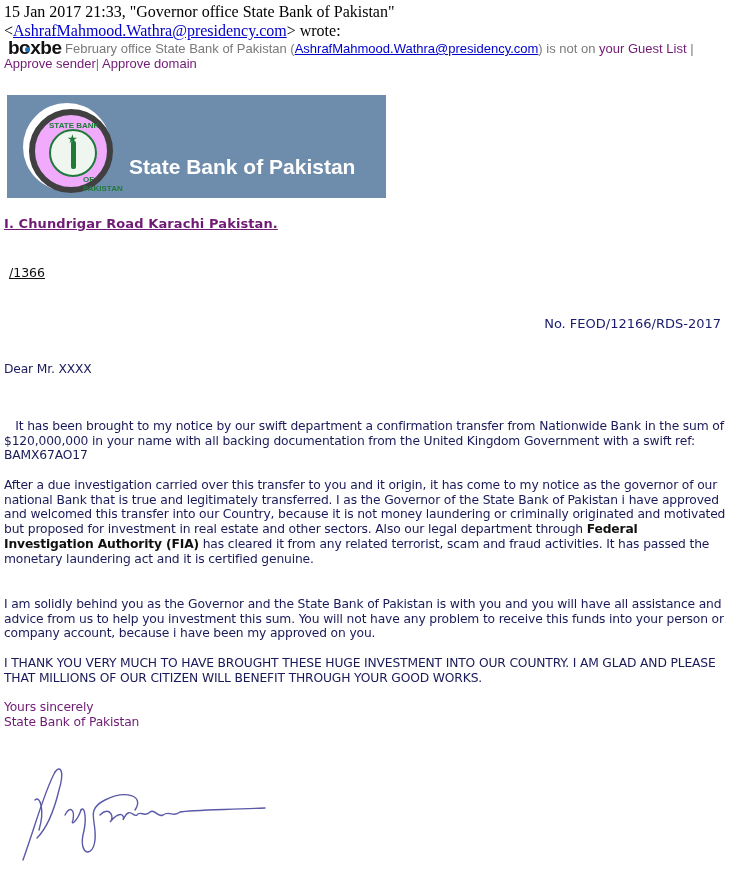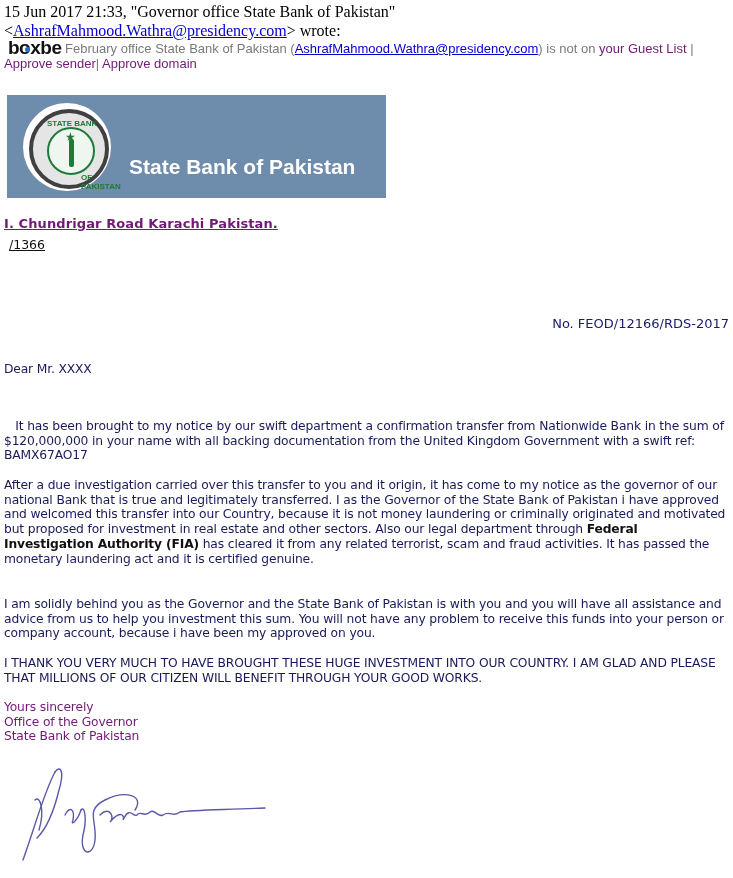--- a/index.html
+++ b/index.html
@@ -12,50 +12,50 @@
     .boxbe-row { position: absolute; left: 4px; top: 40px; width: 720px; font-family: "Liberation Sans", sans-serif; font-size: 13px; line-height: 15px; color: #7a7a7a; }
     .boxbe-logo { font-family: "Liberation Sans", sans-serif; font-size: 19px; font-weight: bold; color: #111; letter-spacing: -0.5px; vertical-align: -1px; margin-left: 4px; }
     .boxbe-logo .o { color: #111; position: relative; }
     .boxbe-logo .o::after { content: ""; position: absolute; left: 6px; top: 10px; width: 5px; height: 5px; border-radius: 50%; background: #1e73be; }
     .boxbe-row a.mail { color: #0000cc; text-decoration: underline; }
     .boxbe-row a.lnk { color: #701a75; text-decoration: none; }
     .boxbe-row .sep { color: #7a7a7a; }
 
     .banner { position: absolute; left: 7px; top: 95px; width: 379px; height: 103px; background: #6e8cab; }
     .seal { position: absolute; left: 16px; top: 8px; width: 88px; height: 88px; border-radius: 50%; background: #ffffff; }
-    .seal-inner { position: absolute; left: 6px; top: 6px; width: 72px; height: 72px; border-radius: 50%; border: 4px solid #404040; background: #e5e5e5; }
+    .seal-inner { position: absolute; left: 6px; top: 6px; width: 72px; height: 72px; border-radius: 50%; border: 6px solid #404040; background: #f0abfc; }
     .seal-core { position: absolute; left: 14px; top: 14px; width: 44px; height: 44px; border-radius: 50%; border: 2px solid #1f7a3a; background: #eef6ef; }
     .seal-star { position: absolute; left: 16px; top: 2px; color: #1f7a3a; font-size: 12px; line-height: 12px; }
     .seal-stem { position: absolute; left: 20px; top: 10px; width: 5px; height: 28px; background: #1f7a3a; border-radius: 2px; }
     .seal-txt { position: absolute; font-family: "Liberation Sans", sans-serif; font-size: 8px; font-weight: bold; color: #1f7a3a; }
     .urdu { position: absolute; left: 150px; top: 18px; width: 225px; text-align: center; font-family: "DejaVu Sans", sans-serif; font-size: 26px; color: #ffffff; direction: rtl; }
     .sbp-en { position: absolute; left: 122px; top: 60px; font-family: "Liberation Sans", sans-serif; font-size: 21px; font-weight: bold; color: #ffffff; white-space: nowrap; }
 
     .address { position: absolute; left: 4px; top: 216px; font-family: "DejaVu Sans", sans-serif; font-size: 13px; font-weight: bold; color: #701a75; text-decoration: underline; letter-spacing: 0.1px; }
-    .refnum { position: absolute; left: 9px; top: 237px; font-family: "DejaVu Sans", sans-serif; font-size: 12.5px; color: #111; text-decoration: underline; }
+    .refnum { position: absolute; left: 9px; top: 265px; font-family: "DejaVu Sans", sans-serif; font-size: 12.5px; color: #111; text-decoration: underline; }
 
-    .docno { position: absolute; right: 4px; top: 316px; text-align: right; font-family: "DejaVu Sans", sans-serif; font-size: 13px; line-height: 15px; color: #1a1a6e; }
+    .docno { position: absolute; right: 12px; top: 316px; text-align: right; font-family: "DejaVu Sans", sans-serif; font-size: 13px; line-height: 15px; color: #1a1a6e; }
     .docno .date { text-decoration: underline; font-weight: bold; }
 
     .body-text { position: absolute; left: 4px; width: 726px; font-family: "DejaVu Sans", sans-serif; font-size: 12.3px; line-height: 14.7px; color: #1a1a5a; letter-spacing: -0.15px; }
     .body-text b { color: #111; }
     .greeting { top: 362px; }
     .p1 { top: 419px; }
     .p2 { top: 478px; }
     .p3 { top: 597px; }
     .p4 { top: 656px; }
     .closing { top: 700px; color: #701a75; }
 
     .signature { position: absolute; left: 15px; top: 760px; width: 260px; height: 110px; }
   </style>
 </head>
 <body>
 
 <div class="hdr serif">
-  <span>15 Jun 2017 21:33,</span>
+  <span>15 Jan 2017 21:33,</span>
   <span>"Governor office State Bank of Pakistan"</span><br>
   &lt;<a href="#">AshrafMahmood.Wathra@presidency.com</a>&gt;
   <span>wrote:</span>
 </div>
 
 <div class="boxbe-row">
   <span class="boxbe-logo">b<span class="o">o</span>xbe</span>
   <span>February office State Bank of Pakistan</span>
   (<a href="#" class="mail">AshrafMahmood.Wathra@presidency.com</a>)
   <span>is not on</span>
@@ -91,21 +91,20 @@
 <div class="body-text p1">&nbsp;&nbsp;&nbsp;<span>It has been brought to my notice by our swift department a confirmation transfer from Nationwide Bank in the sum of $120,000,000 in your name with all backing documentation from the United Kingdom Government with a swift ref: BAMX67AO17</span></div>
 
 <div class="body-text p2"><span>After a due investigation carried over this transfer to you and it origin, it has come to my notice as the governor of our national Bank that is true and legitimately transferred. I as the Governor of the State Bank of Pakistan i have  approved and welcomed this transfer into our Country, because it is not money laundering or criminally originated and motivated but proposed for investment in real estate and other sectors. Also our legal department through </span><b>Federal Investigation Authority (FIA)</b><span> has cleared it from any related terrorist, scam and fraud activities. It has passed the monetary laundering act and it is certified genuine.</span></div>
 
 <div class="body-text p3">I am solidly behind you as the Governor and the State Bank of Pakistan is with you and you will have all assistance and advice from us to help you investment this sum. You will not have any problem to receive this funds into your person or company account, because i have been my approved on you.</div>
 
 <div class="body-text p4">I THANK YOU VERY MUCH TO HAVE BROUGHT THESE HUGE INVESTMENT INTO OUR COUNTRY. I AM GLAD AND PLEASE THAT MILLIONS OF OUR CITIZEN WILL BENEFIT THROUGH YOUR GOOD WORKS.</div>
 
 <div class="body-text closing">
   <div>Yours sincerely</div>
-  <div>Office of the Governor</div>
   <div>State Bank of Pakistan</div>
 </div>
 
 <svg class="signature" viewBox="0 0 260 110" fill="none" stroke="#5a5aa8" stroke-width="1.4" stroke-linecap="round">
   <path d="M40 12 C30 30, 22 60, 8 100"></path>
   <path d="M40 12 C45 5, 50 10, 44 30 C38 55, 30 70, 22 78"></path>
   <path d="M20 40 C25 35, 30 50, 24 70"></path>
   <path d="M50 55 C55 45, 60 50, 58 60 C55 66, 62 62, 66 50"></path>
   <path d="M66 50 C70 45, 72 60, 68 75 C64 95, 78 98, 80 80 C82 60, 70 50, 90 40 C110 30, 130 35, 120 50"></path>
   <path d="M85 55 C95 45, 100 58, 95 62 C105 50, 110 55, 108 60 C115 45, 118 58, 122 55 C125 50, 130 58, 135 52 C140 48, 142 58, 148 55 C155 50, 158 58, 165 52 C175 50, 200 50, 250 48"></path>

